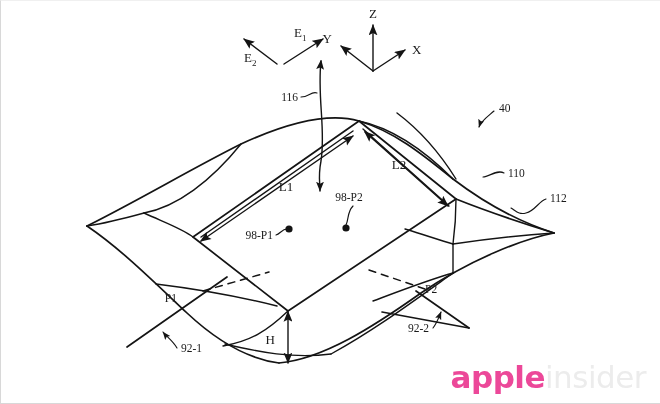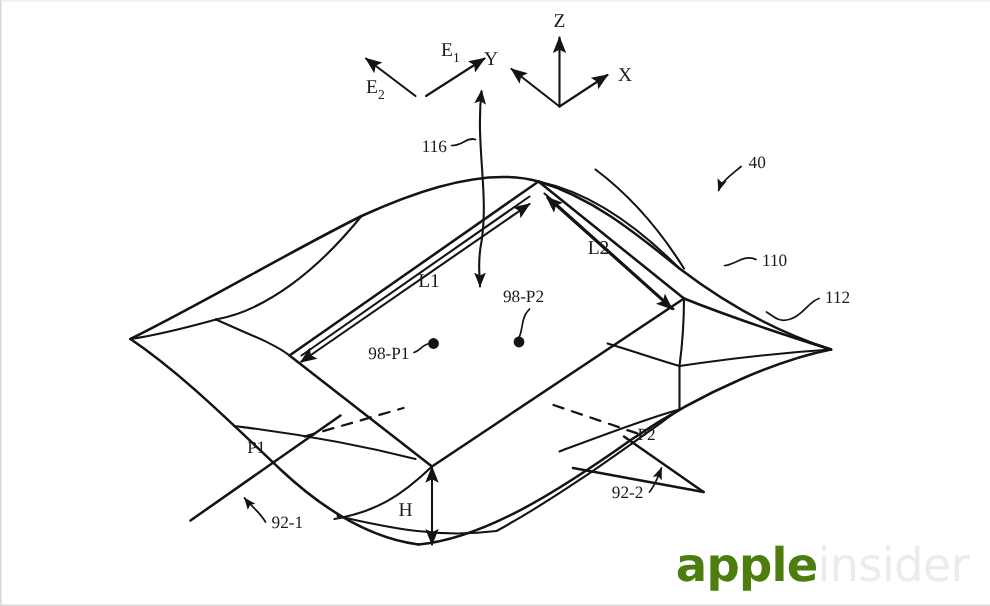--- a/index.html
+++ b/index.html
@@ -72,21 +72,21 @@
     position: absolute;
     right: 14px;
     bottom: 8px;
     font-family: "DejaVu Sans", "Liberation Sans", sans-serif;
     font-size: 31px;
     letter-spacing: -0.5px;
     white-space: nowrap;
     user-select: none;
   }
   #watermark .wm-a {
-    color: #4d7c0f;
+    color: #ec4899;
     font-weight: bold;
   }
   #watermark .wm-b {
     color: #ececec;
     font-weight: normal;
   }
 </style>
 </head>
 <body>
 

